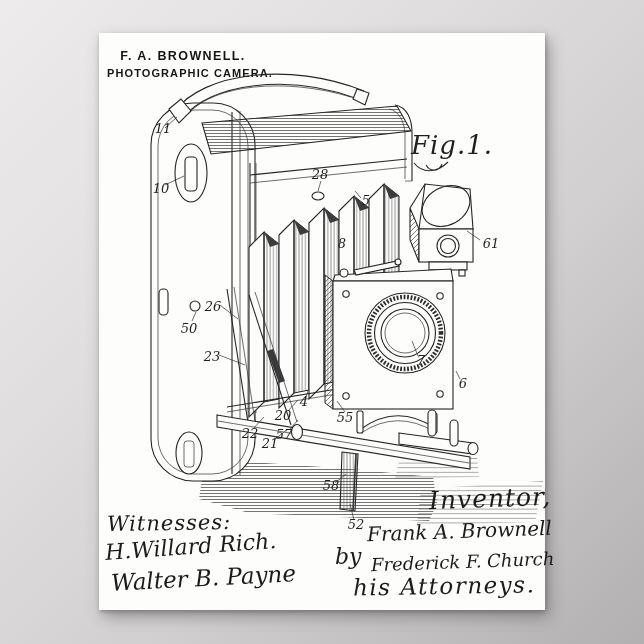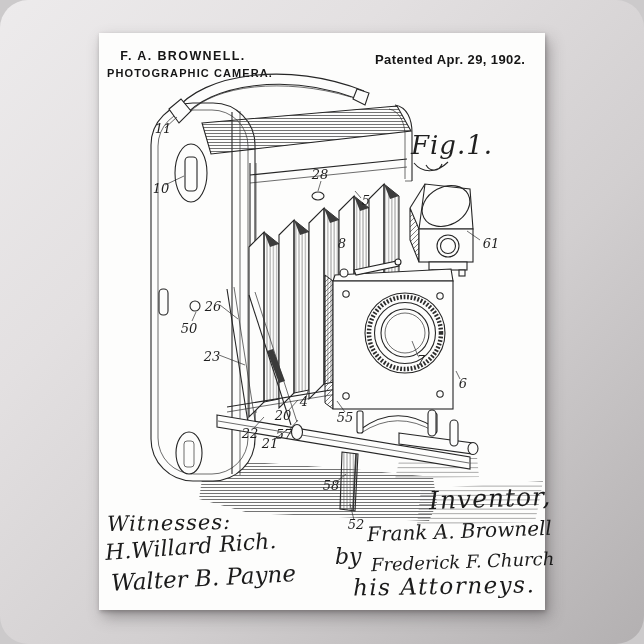--- a/index.html
+++ b/index.html
@@ -1,18 +1,18 @@
 <!DOCTYPE html>
 <html><head>
 <meta charset="utf-8">
 <style>
   html,body{margin:0;padding:0;background:#cccacb;}
   .stage{position:relative;width:644px;height:644px;overflow:hidden;
     background:linear-gradient(135deg,#edebec 0%,#e3e0e1 30%,#d2cfd0 62%,#b3b0b1 100%);
-    font-family:"Liberation Sans",sans-serif;border-radius:28px;}
+    font-family:"Liberation Sans",sans-serif;}
   .poster{position:absolute;left:99px;top:33px;width:446px;height:577px;background:#fdfdfc;
     box-shadow:4px 7px 14px rgba(70,64,67,.42),1px 2px 4px rgba(70,64,67,.35);}
   .hdr-left{position:absolute;left:8px;top:16px;width:152px;text-align:center;color:#151515;}
   .hdr-name{font-size:12.5px;font-weight:bold;letter-spacing:1.4px;white-space:nowrap;}
   .hdr-title{font-size:11px;font-weight:bold;letter-spacing:1.1px;margin-top:4px;white-space:nowrap;}
   .hdr-date{position:absolute;left:276px;top:19px;font-size:13px;font-weight:bold;letter-spacing:.4px;color:#151515;white-space:nowrap;}
   .script{position:absolute;font-family:"DejaVu Serif",serif;font-style:italic;color:#1b1b1b;white-space:nowrap;}
   .wit-head{left:8px;top:478px;font-size:21px;letter-spacing:1px;transform:rotate(-1deg);}
   .wit-sig1{left:6px;top:501px;font-size:22px;transform:rotate(-4deg);}
   .wit-sig2{left:12px;top:532px;font-size:23px;transform:rotate(-3deg);}
@@ -31,21 +31,20 @@
 </head>
 <body>
 
 <div class="stage">
   <div class="poster">
 
     <div class="hdr-left">
       <div class="hdr-name">F. A. BROWNELL.</div>
       <div class="hdr-title">PHOTOGRAPHIC CAMERA.</div>
     </div>
-    <div class="hdr-date">Patented Apr. 29, 1902.</div>
 
     <svg class="drawing" width="446" height="577" viewBox="0 0 446 577">
       <defs>
         <pattern id="hh" width="4" height="3" patternUnits="userSpaceOnUse">
           <path d="M0,1.5 H4" stroke="#3a3a3a" stroke-width="0.7"></path>
         </pattern>
         <pattern id="hh2" width="5" height="4.6" patternUnits="userSpaceOnUse">
           <path d="M0,2.3 H5" stroke="#6b6b6b" stroke-width="0.6"></path>
         </pattern>
         <pattern id="vv" width="3.2" height="4" patternUnits="userSpaceOnUse">

